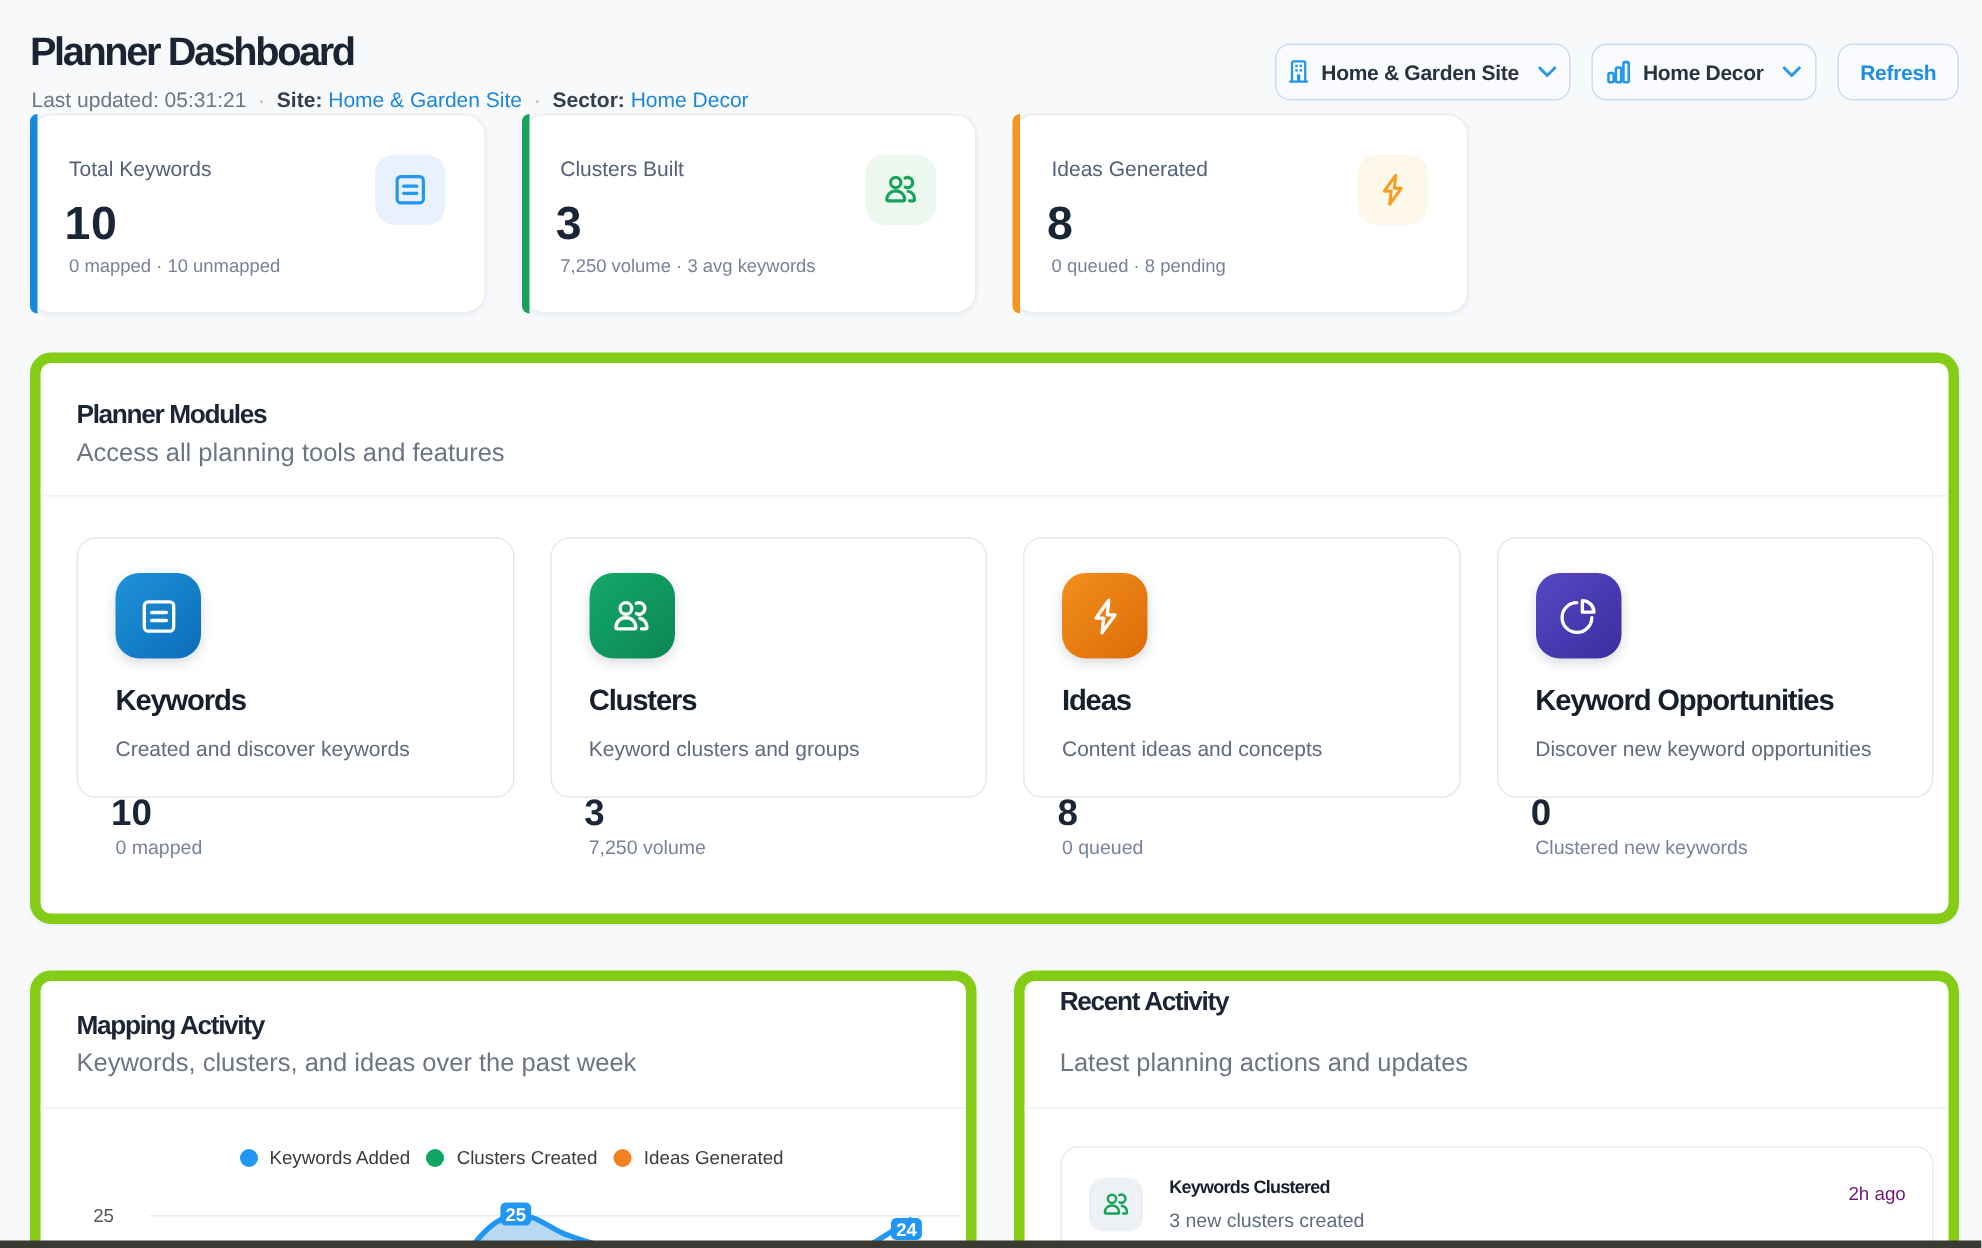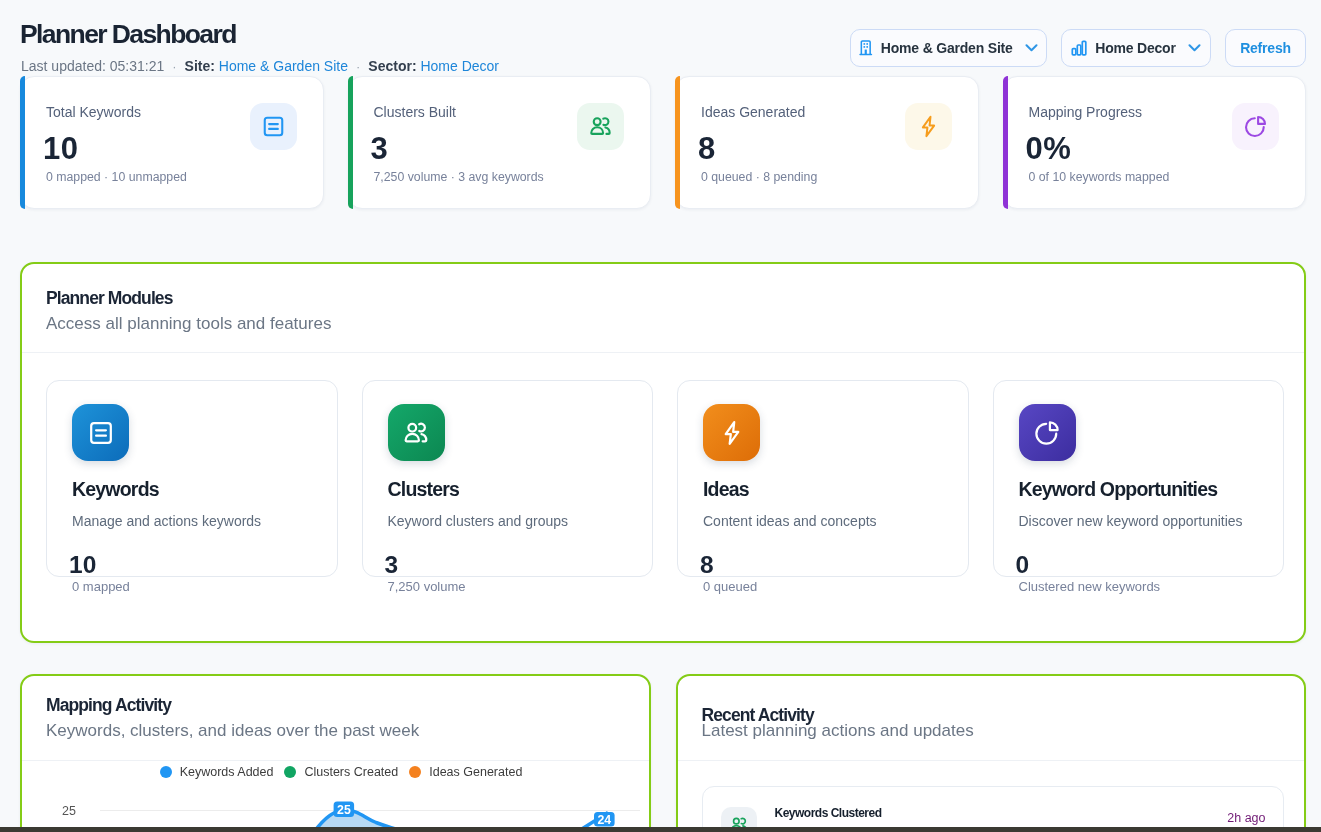--- a/index.html
+++ b/index.html
@@ -22,28 +22,28 @@
 .stat { position:absolute; top:76px; width:303.5px; height:133px; background:#fff;
   border:1px solid #e9edf3; border-radius:14px; box-shadow:0 1px 3px rgba(30,50,80,.06); }
 .stat .bar { position:absolute; left:-1px; top:-1px; bottom:-1px; width:5px; border-radius:14px 0 0 14px; }
 .stat .lbl { position:absolute; left:25px; top:26.5px; font-size:14px; color:#54617a; }
 .stat .num { position:absolute; left:22px; top:54.5px; font-size:31px; font-weight:800; color:#1a2536; line-height:34px; letter-spacing:0.5px;}
 .stat .cap { position:absolute; left:25px; top:93px; font-size:12.3px; color:#78829b; }
 .stat .tile { position:absolute; right:26px; top:26px; width:47px; height:47px; border-radius:13px;
   display:flex; align-items:center; justify-content:center; }
 
 
-.card { position:absolute; background:#fff; border:2px solid #84cc16; border-radius:14px;
-  box-shadow:0 1px 3px rgba(30,50,80,.06);margin-top:27px; }
+.card { position:absolute; background:#fff; border:7px solid #84cc16; border-radius:14px;
+  box-shadow:0 1px 3px rgba(30,50,80,.06); }
 .card .hd { position:absolute; left:0; right:0; top:0; border-bottom:1px solid #eef1f5; }
 .card .hd h2 { position:absolute; left:24px; font-size:17.5px; font-weight:800; color:#1b2535; letter-spacing:-0.9px; }
 .card .hd p { position:absolute; left:24px; font-size:17px; color:#6b7685; }
 
 
-.mod { position:absolute; top:116px; width:291.5px; height:197px; background:#fff;
+.mod { position:absolute; top:116px; width:291.5px; height:174px; background:#fff;
   border:1px solid #e4e9f0; border-radius:13px; }
 .mod .tile { position:absolute; left:25px; top:23px; width:57px; height:57px; border-radius:16px;
   display:flex; align-items:center; justify-content:center; box-shadow:0 3px 8px rgba(40,60,90,.18); }
 .mod h3 { position:absolute; left:25px; top:97px; font-size:19.5px; font-weight:800; color:#16202d; letter-spacing:-0.8px; }
 .mod .desc { position:absolute; left:25px; top:131.5px; font-size:14px; color:#5e6b7c; }
 .mod .num { position:absolute; left:22px; top:169.5px; font-size:24.5px; font-weight:800; color:#1a2536; line-height:28px; }
 .mod .cap { position:absolute; left:25px; top:198px; font-size:13px; color:#78829b; }
 
 
 .actitem { position:absolute; left:24px; top:110px; width:582px; height:120px;
@@ -119,48 +119,36 @@
     <div class="bar" style="background:#f7941e;"></div>
     <div class="lbl">Ideas Generated</div>
     <div class="num">8</div>
     <div class="cap">0 queued · 8 pending</div>
     <div class="tile" style="background:#fdf8e9;">
       <svg width="25" height="25" viewBox="0 0 24 24" fill="none" stroke="#f69d1d" stroke-width="1.9" stroke-linejoin="round">
           <path d="M13.9 2.7 6.6 12.9h4.4l-1 8.4 7.4-10.2H13z"></path>
         </svg>
     </div>
   </div>
-  <div class="stat" style="left:1002.5px;">
-    <div class="bar" style="background:#8f33d6;"></div>
-    <div class="lbl">Mapping Progress</div>
-    <div class="num">0%</div>
-    <div class="cap">0 of 10 keywords mapped</div>
-    <div class="tile" style="background:#f8f2fd;">
-      <svg width="25" height="25" viewBox="0 0 24 24" fill="none" stroke="#9c49e3" stroke-width="2" stroke-linecap="round" stroke-linejoin="round">
-          <path d="M11.3 4.1a8.5 8.5 0 1 0 8.6 8.5"></path>
-          <path d="M14.5 2.9a6.6 6.6 0 0 1 6.6 6.6h-6.6z"></path>
-        </svg>
-    </div>
-  </div>
 
   <div class="card" style="left:20px; top:235px; width:1286px; height:381px;">
     <div class="hd" style="height:89px;">
       <h2 style="top:23.5px;">Planner Modules</h2>
       <p style="top:50px;">Access all planning tools and features</p>
     </div>
     <div class="mod" style="left:24px;">
       <div class="tile" style="background:linear-gradient(135deg,#1e93d9,#0c6cba);">
         <svg width="28" height="28" viewBox="0 0 24 24" fill="none" stroke="#fff" stroke-width="1.9" stroke-linecap="round" stroke-linejoin="round">
             <rect x="3.6" y="3.6" width="16.8" height="16.8" rx="2.4"></rect>
             <line x1="7.8" y1="9.7" x2="16.2" y2="9.7"></line>
             <line x1="7.8" y1="14.3" x2="16.2" y2="14.3"></line>
           </svg>
       </div>
       <h3>Keywords</h3>
-      <div class="desc">Manage and actions keywords</div>
+      <div class="desc">Created and discover keywords</div>
       <div class="num">10</div>
       <div class="cap">0 mapped</div>
     </div>
     <div class="mod" style="left:339.5px;">
       <div class="tile" style="background:linear-gradient(135deg,#14a86a,#0c8751);">
         <svg width="28" height="28" viewBox="0 0 24 24" fill="none" stroke="#fff" stroke-width="1.9" stroke-linecap="round" stroke-linejoin="round">
             <circle cx="8.8" cy="7.4" r="3.3"></circle>
             <path d="M3.1 18.3c0-3.2 2.4-5.6 5.7-5.6s5.7 2.4 5.7 5.6c0 .5-.4.8-.9.8H4c-.5 0-.9-.3-.9-.8z"></path>
             <path d="M14.7 4.5a3.3 3.3 0 1 1 .1 5.8"></path>
             <path d="M16.7 13c2.5.5 4.1 2.6 4.1 5.3 0 .5-.4.8-.9.8h-2.2"></path>
@@ -214,21 +202,21 @@
     <path d="M294 99 C305 84 316 77 325 77 C338 77 344 84.5 356 89.5 C365 93 371 94.5 377 96.5" fill="none" stroke="#2196f3" stroke-width="3.5"></path>
     <path d="M561 96.5 L588 79.5" fill="none" stroke="#2196f3" stroke-width="3.5"></path>
     <rect x="313.6" y="68.6" width="20.5" height="15.4" rx="3.5" fill="#2196f3"></rect>
     <text x="323.9" y="80.8" font-size="12.3" font-weight="bold" fill="#fff" text-anchor="middle">25</text>
     <rect x="574" y="79" width="20.6" height="14.6" rx="3.5" fill="#2196f3"></rect>
     <text x="584.3" y="90.8" font-size="12.3" font-weight="bold" fill="#fff" text-anchor="middle">24</text>
   </svg>
 
   <div class="card" style="left:675.5px; top:647px; width:630.5px; height:260px;">
     <div class="hd" style="height:85px;">
-      <h2 style="top:29px;">Recent Activity</h2>
+      <h2 style="top:3px;">Recent Activity</h2>
       <p style="top:45px;">Latest planning actions and updates</p>
     </div>
     <div class="actitem">
       <div style="position:absolute; left:18px; top:20px; width:36px; height:36px; border-radius:10px; background:#edf1f5; display:flex; align-items:center; justify-content:center;">
         <svg width="20" height="20" viewBox="0 0 24 24" fill="none" stroke="#18a35c" stroke-width="2" stroke-linecap="round" stroke-linejoin="round">
             <circle cx="8.8" cy="7.4" r="3.3"></circle>
             <path d="M3.1 18.3c0-3.2 2.4-5.6 5.7-5.6s5.7 2.4 5.7 5.6c0 .5-.4.8-.9.8H4c-.5 0-.9-.3-.9-.8z"></path>
             <path d="M14.7 4.5a3.3 3.3 0 1 1 .1 5.8"></path>
             <path d="M16.7 13c2.5.5 4.1 2.6 4.1 5.3 0 .5-.4.8-.9.8h-2.2"></path>
           </svg>

